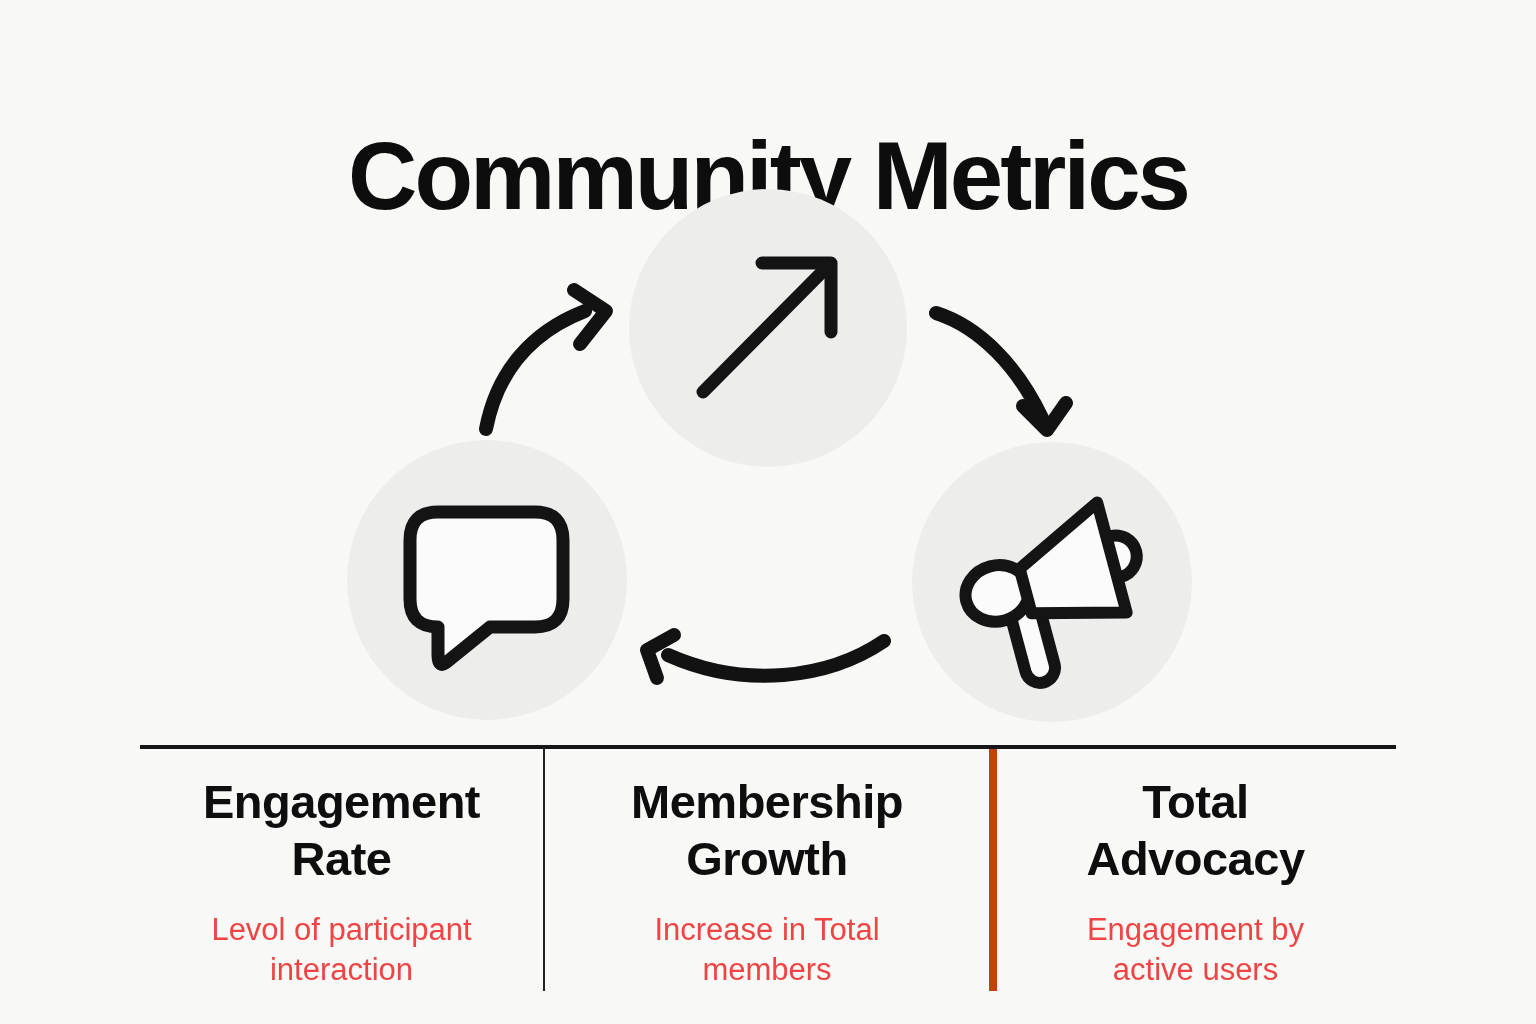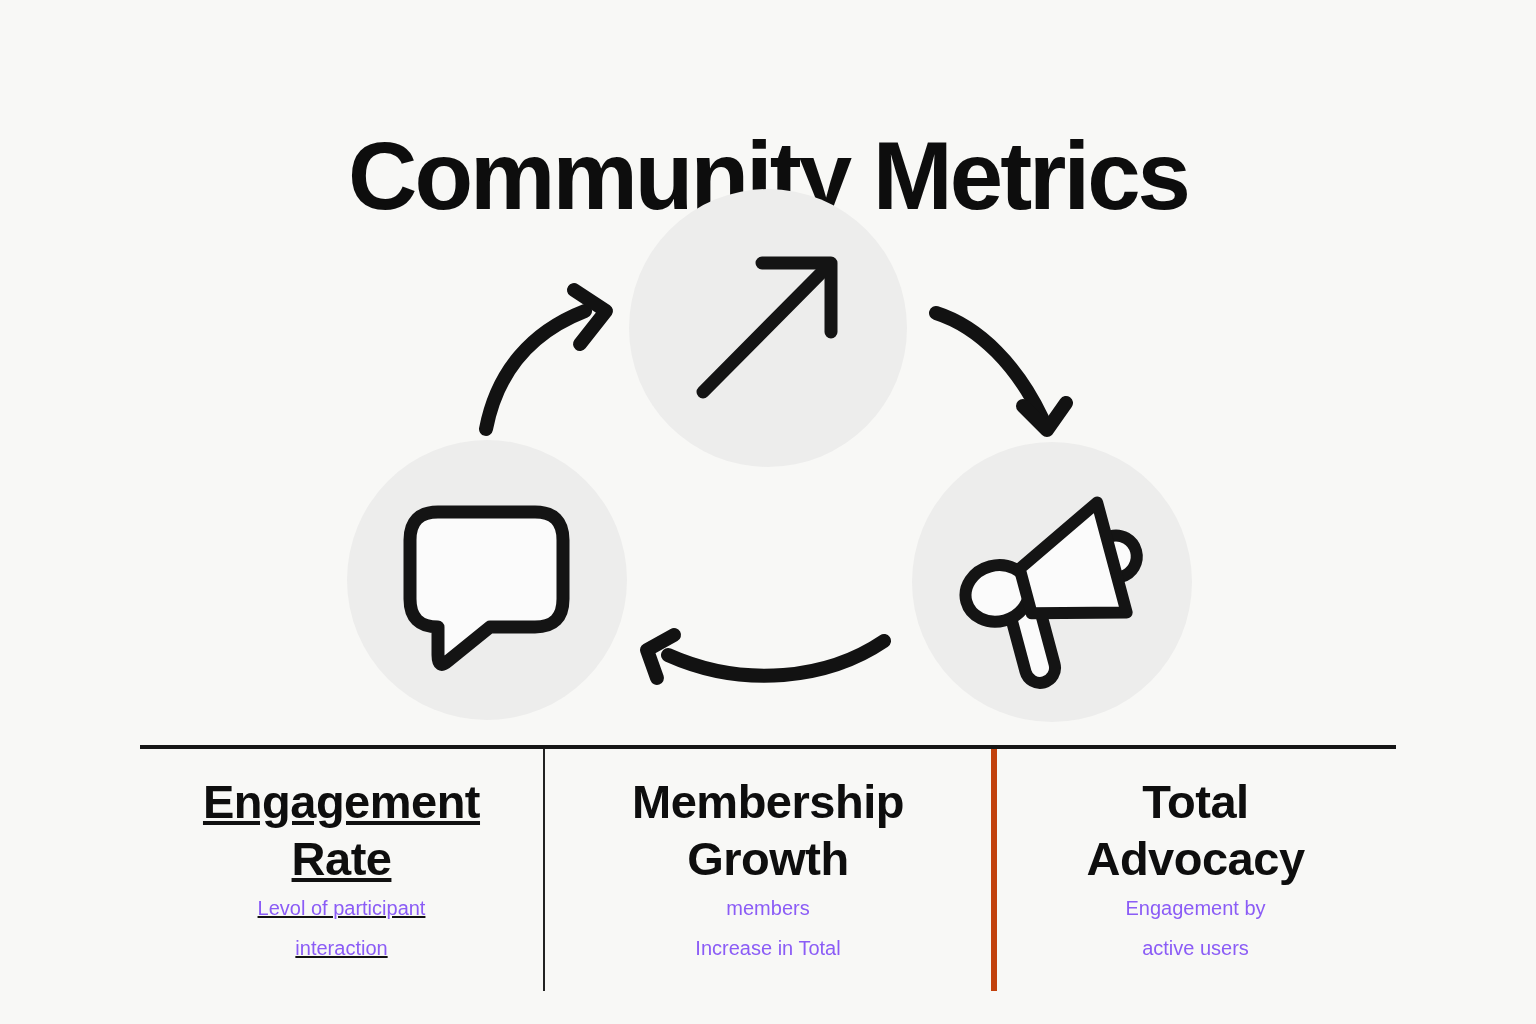--- a/index.html
+++ b/index.html
@@ -22,31 +22,31 @@
     position:absolute;left:140px;top:745px;width:1256px;
     border-top:4px solid #161616;
     display:flex;align-items:stretch;
   }
   .metric-col{
     box-sizing:border-box;
     min-height:242px;
     text-align:center;
     padding-top:24px;
   }
-  .metric-col.c1{width:403px;text-decoration:underline;}
-  .metric-col.c2{width:454px;border-left:2px solid #222;border-right:6px solid #c2410c;}
+  .metric-col.c1{width:403px;}
+  .metric-col.c2{width:454px;border-left:2px solid #222;border-right:8px solid #c2410c;}
   .metric-col.c3{width:397px;}
   .metric-title{
     font-size:47px;font-weight:700;letter-spacing:-0.5px;line-height:57px;
     color:#0e0e0e;
   }
   .metric-desc{
-    margin-top:1px;
-    font-size:20px;font-weight:400;line-height:40px;
-    color:#8b5cf6;
+    margin-top:23px;
+    font-size:31px;font-weight:400;line-height:40px;
+    color:#ef4444;
   }
 </style>
 </head>
 <body>
 
 <div class="stage">
 
   <h1 class="title">Community Metrics</h1>
 
   <svg class="diagram" width="1536" height="1024" viewBox="0 0 1536 1024">
@@ -99,22 +99,22 @@
         <div>interaction</div>
       </div>
     </div>
 
     <div class="metric-col c2">
       <div class="metric-title">
         <div>Membership</div>
         <div>Growth</div>
       </div>
       <div class="metric-desc">
+        <div>Increase in Total</div>
         <div>members</div>
-        <div>Increase in Total</div>
       </div>
     </div>
 
     <div class="metric-col c3">
       <div class="metric-title">
         <div>Total</div>
         <div>Advocacy</div>
       </div>
       <div class="metric-desc">
         <div>Engagement by</div>

